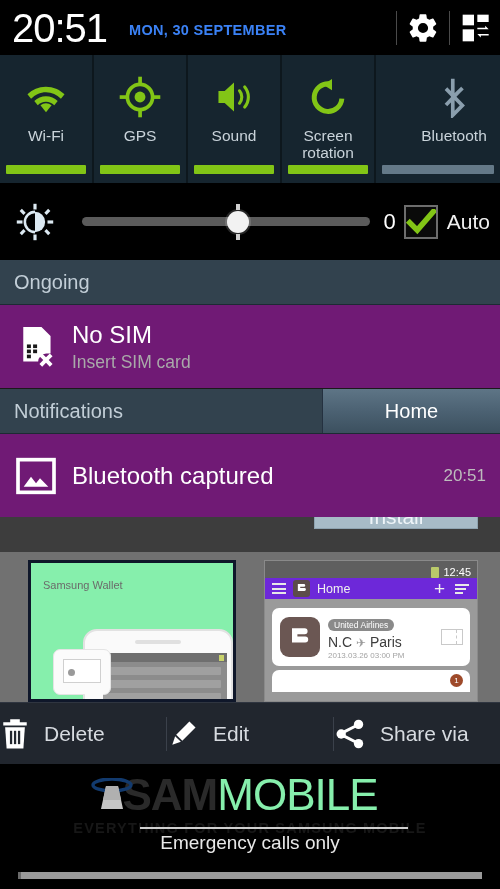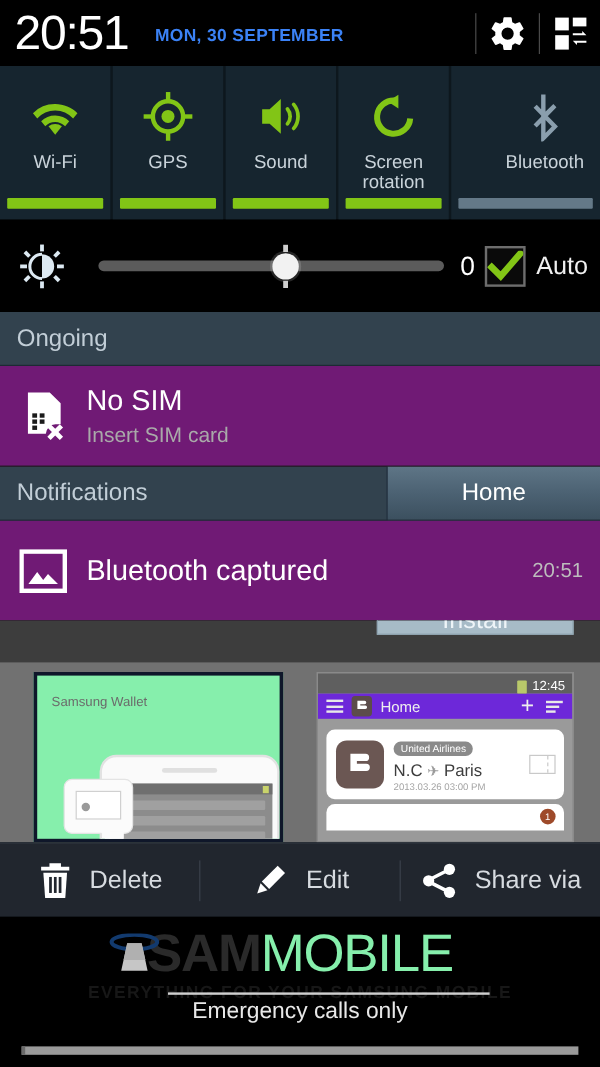--- a/index.html
+++ b/index.html
@@ -351,21 +351,21 @@
   
   .actionbar {
     position: absolute; left: 0; top: 702px;
     width: 500px; height: 62px;
     background: #21262e;
     display: flex; align-items: center;
     border-top: 1px solid #2f3540;
   }
   .act {
     flex: 1; height: 62px;
-    display: flex; align-items: center; justify-content: center;
+    display: flex; align-items: center; 
     position: relative;
   }
   .act-ico { margin-right: 14px; display: flex; align-items: center; }
   .act-txt { color: #d7dbe0; font-size: 21px; }
   .act-sep {
     width: 1px; height: 34px; background: #3b414b;
     flex: none;
   }
 
   

